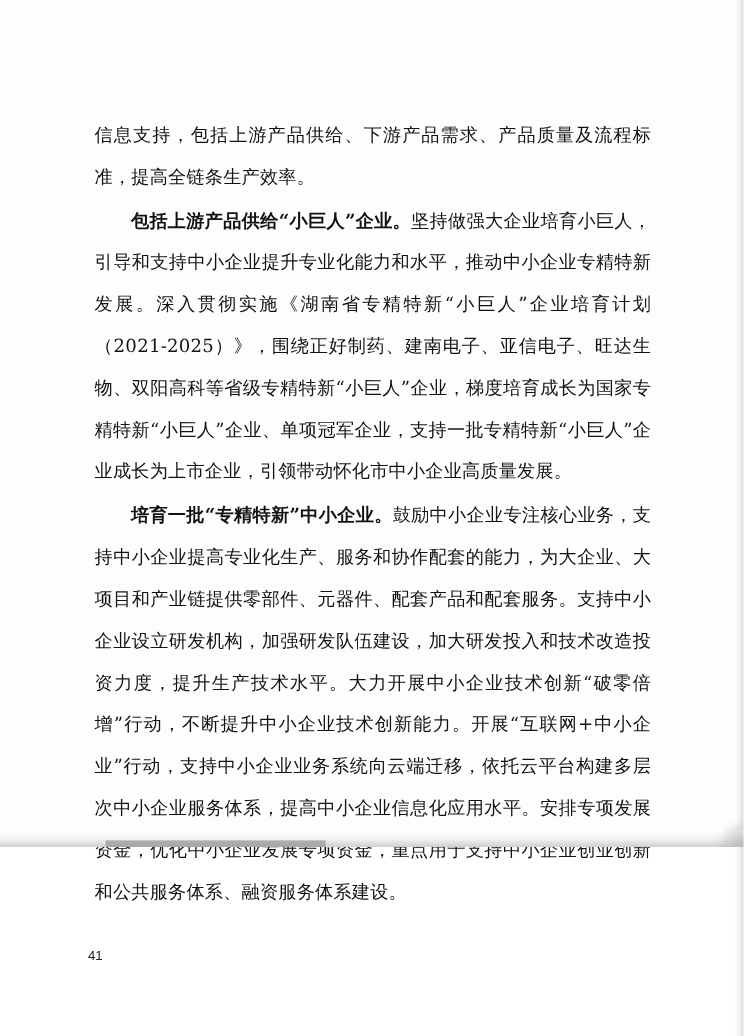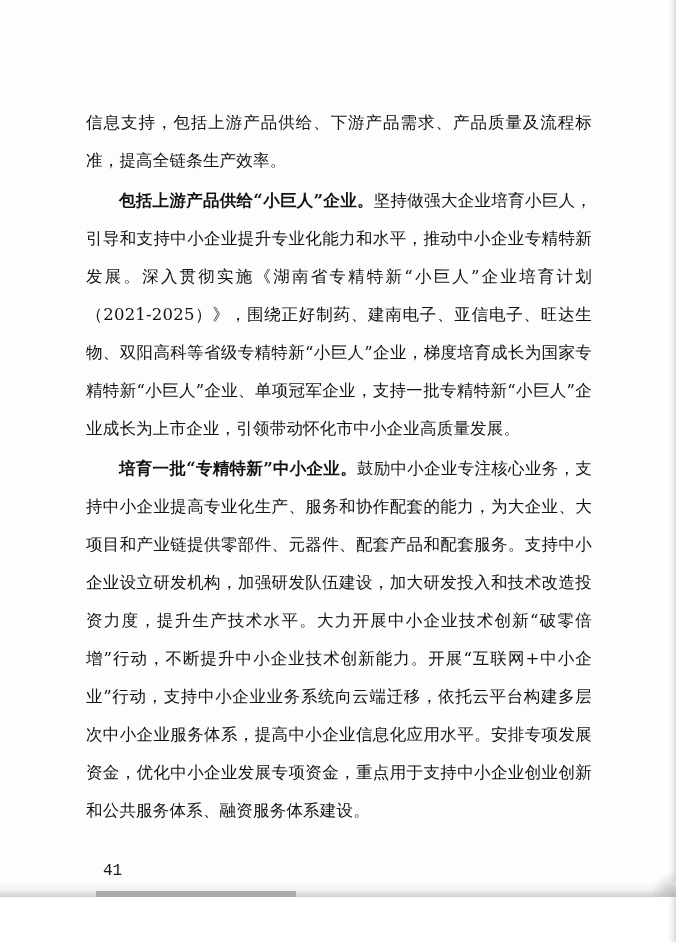--- a/index.html
+++ b/index.html
@@ -14,21 +14,21 @@
     font-family: "DejaVu Serif", "Liberation Serif", serif;
     overflow: hidden;
   }
 
   
   #page-sheet {
     position: absolute;
     left: 0;
     top: 0;
     width: 676px;
-    height: 897px;
+    height: 770px;
     background: #fdfdfc;
   }
 
   
   #scan-edge-right {
     position: absolute;
     right: 0;
     top: 0;
     width: 8px;
     height: 942px;
@@ -82,24 +82,24 @@
   .indent {
     text-indent: 2em;
   }
   .lead {
     font-weight: bold;
     font-family: "DejaVu Serif", "Liberation Serif", serif;
   }
 
   #page-number {
     position: absolute;
-    left: 103px;
+    left: 80px;
     top: 862px;
-    font-family: Liberation Mono, monospace;
-    font-size: 16px;
+    font-family: Liberation Sans, sans-serif;
+    font-size: 12px;
     color: #1a1a1a;
   }
 </style>
 </head>
 <body>
 
 <div id="page-sheet">
 
   <div id="doc-body">
 

